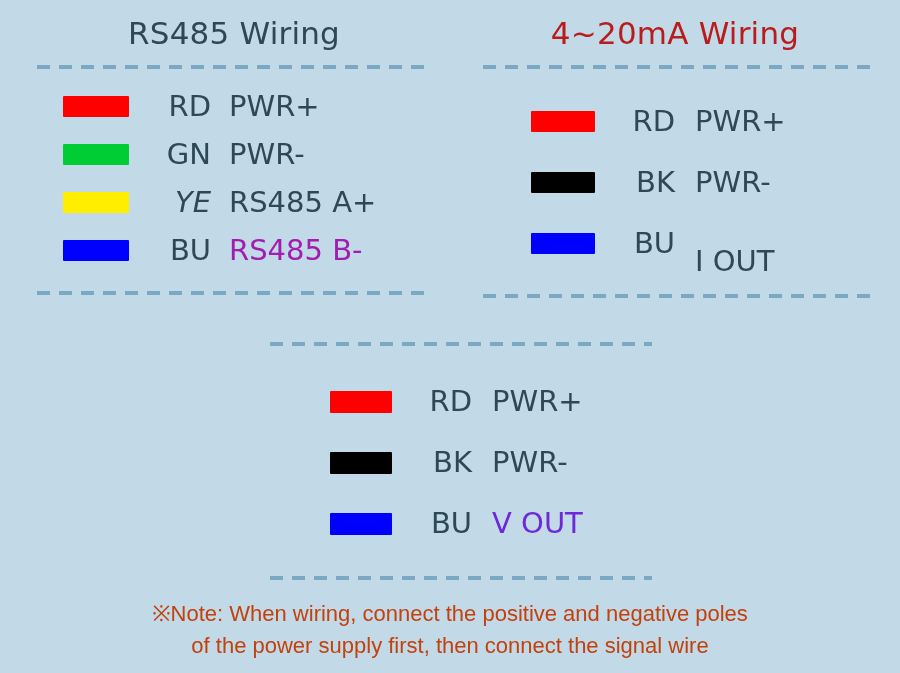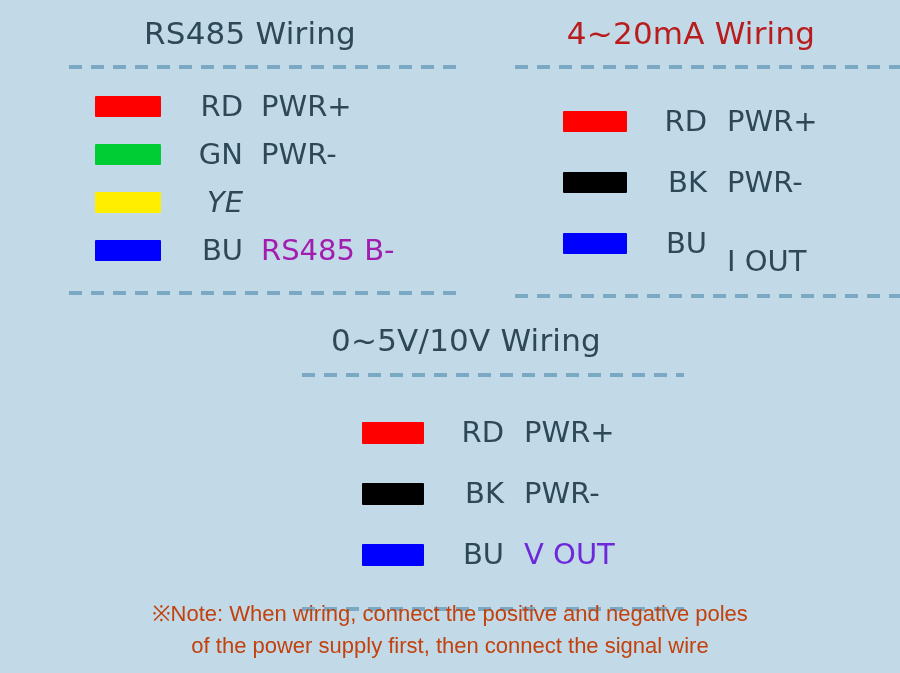--- a/index.html
+++ b/index.html
@@ -18,21 +18,20 @@
   .canvas {
     position: relative;
     width: 900px;
     height: 673px;
   }
 
   
   .panel {
     position: absolute;
     box-sizing: border-box;
-    padding-left: 32px;
   }
 
   .panel-title {
     text-align: center;
     color: #2e4857;
     font-size: 30px;
     font-weight: 400;
     letter-spacing: 0.2px;
     line-height: 1;
     white-space: nowrap;
@@ -144,20 +143,21 @@
 
       <div class="row">
         <span class="swatch" style="background-color: rgb(0, 204, 51);"></span>
         <span class="code" style="color: rgb(46, 72, 87);">GN</span>
         <span class="func" style="color: rgb(46, 72, 87);">PWR-</span>
       </div>
 
       <div class="row">
         <span class="swatch" style="background-color: rgb(255, 238, 0);"></span>
         <span class="code" style="color: rgb(46, 72, 87); font-style: italic;">YE</span>
+        <span class="func" style="color: rgb(46, 72, 87);">RS485 A+</span>
       </div>
 
       <div class="row">
         <span class="swatch" style="background-color: rgb(0, 0, 255);"></span>
         <span class="code" style="color: rgb(46, 72, 87);">BU</span>
         <span class="func" style="color: #a21caf;">RS485 B-</span>
       </div>
 
     </div>
     <div class="rule bottom"></div>
@@ -184,21 +184,20 @@
         <span class="swatch" style="background-color: rgb(0, 0, 255);"></span>
         <span class="code" style="color: rgb(46, 72, 87);">BU</span>
         <span class="func" style="color: rgb(46, 72, 87); margin-top: 36px;">I OUT</span>
       </div>
 
     </div>
     <div class="rule bottom"></div>
   </section>
 
   <section class="panel" id="panel-0-5v">
-    <div class="panel-title" style="color: rgb(46, 72, 87);">0~5V/10V Wiring</div>
     <div class="rule top"></div>
     <div class="rows">
 
       <div class="row">
         <span class="swatch" style="background-color: rgb(254, 0, 0);"></span>
         <span class="code" style="color: rgb(46, 72, 87);">RD</span>
         <span class="func" style="color: rgb(46, 72, 87);">PWR+</span>
       </div>
 
       <div class="row">

